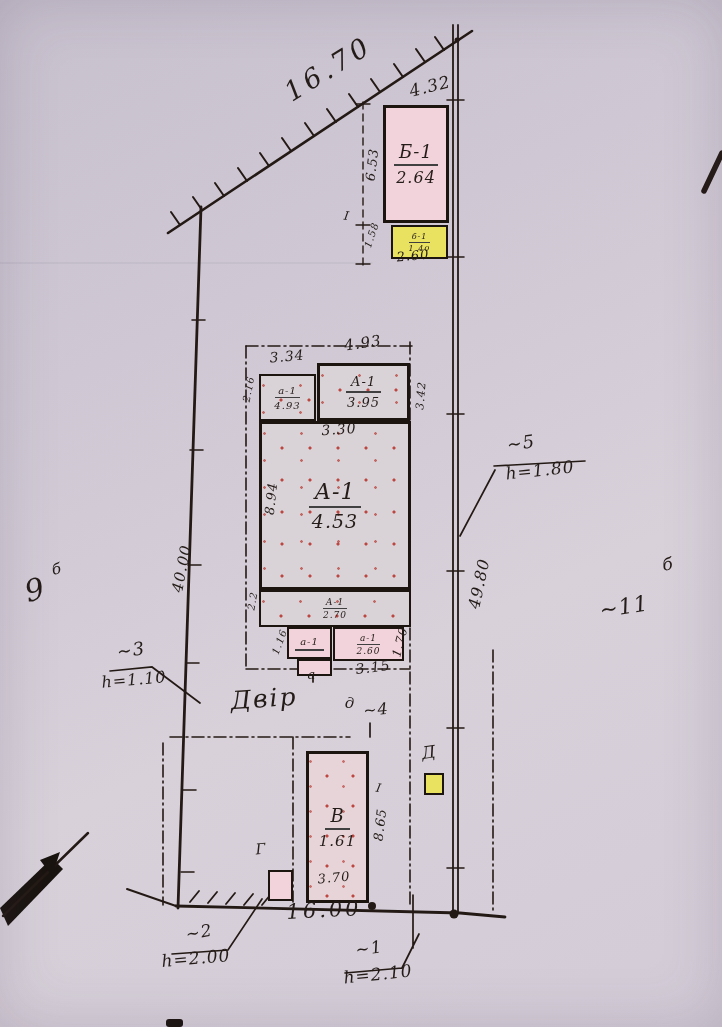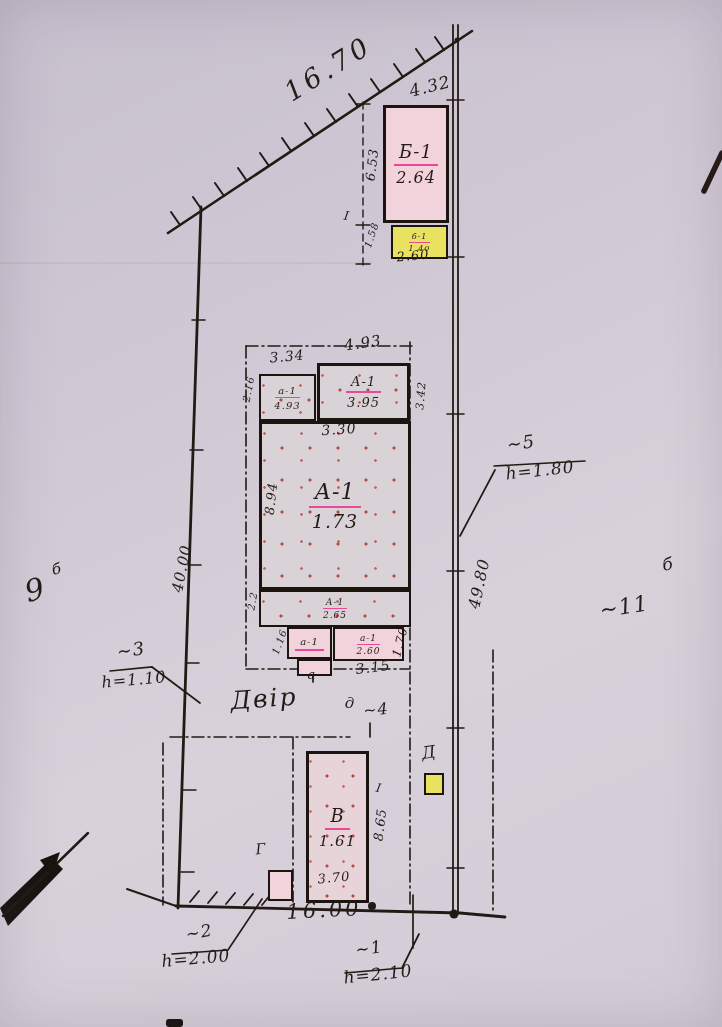--- a/index.html
+++ b/index.html
@@ -17,21 +17,21 @@
                        radial-gradient(circle,rgba(183,46,38,.65) 1px,transparent 1.6px);
       background-size:28px 32px,37px 27px;background-position:6px 8px,21px 23px;}
   .stipple-pink{background-color:#e7d4d8;
       background-image:radial-gradient(circle,rgba(183,46,38,.85) 1.2px,transparent 1.9px),
                        radial-gradient(circle,rgba(183,46,38,.6) 1px,transparent 1.6px);
       background-size:26px 30px,33px 25px;background-position:5px 7px,18px 20px;}
   .pink{background-color:#f3d3db;}
   .yellow{background-color:#e9e160;}
   .frac{display:flex;flex-direction:column;align-items:center;justify-content:center;
         height:100%;font-style:italic;letter-spacing:1px;}
-  .frac-top{border-bottom:2px solid #ec4899;padding:0 5px 2px;}
+  .frac-top{border-bottom:2px solid #404040;padding:0 5px 2px;}
   .frac-bot{padding-top:2px;}
   .sm .frac-top{border-bottom-width:1.5px;padding:0 3px 1px;}
 </style>
 </head>
 <body>
 
 <div id="page">
 
   <svg width="722" height="1027" viewBox="0 0 722 1027">
     <g stroke="#241a15" fill="none" stroke-linecap="round">
@@ -123,28 +123,28 @@
   <div class="bldg stipple" style="left:317px;top:363px;width:93px;height:58px;">
     <div class="frac" style="font-size:13px;">
       <span class="frac-top">А-1</span>
       <span class="frac-bot">3.95</span>
     </div>
   </div>
 
   <div class="bldg stipple" style="left:259px;top:421px;width:152px;height:169px;">
     <div class="frac" style="font-size:22px;">
       <span class="frac-top">А-1</span>
-      <span class="frac-bot" style="font-size:19px;">1.73</span>
+      <span class="frac-bot" style="font-size:19px;">4.53</span>
     </div>
   </div>
 
   <div class="bldg stipple sm" style="left:259px;top:590px;width:152px;height:37px;border-width:2.5px;">
     <div class="frac" style="font-size:9px;">
       <span class="frac-top">А-1</span>
-      <span class="frac-bot" style="padding-top:1px;">2.65</span>
+      <span class="frac-bot" style="padding-top:1px;">2.70</span>
     </div>
   </div>
 
   <div class="bldg pink" style="left:287px;top:627px;width:45px;height:32px;border-width:2.5px;">
     <div class="frac" style="font-size:10px;">
       <span class="frac-top">а-1</span>
     </div>
   </div>
   <div class="bldg pink" style="left:297px;top:659px;width:35px;height:17px;border-width:2px;"></div>
 

